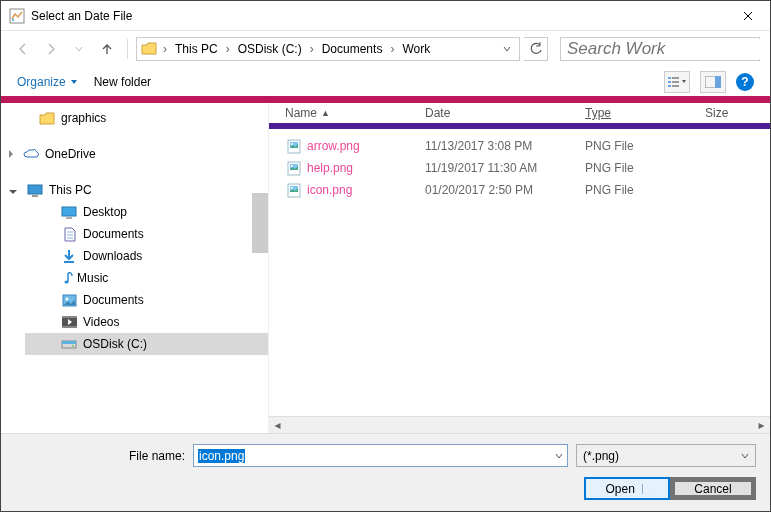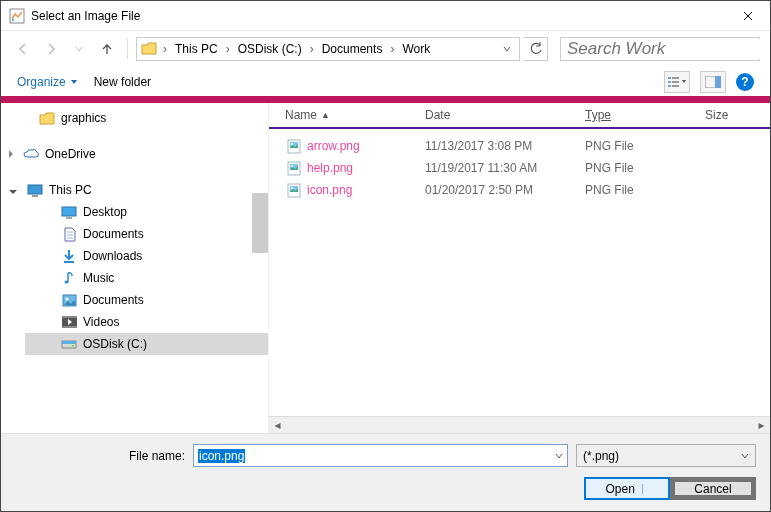--- a/index.html
+++ b/index.html
@@ -41,21 +41,21 @@
 .tree ul { list-style: none; padding-left: 18px; }
 .tree > ul { padding-left: 20px; padding-top: 4px; }
 .tree li { padding: 3px 0; display: flex; align-items: center; gap: 6px; cursor: pointer; }
 .tree li.hasChildren::before { content: ""; width: 0; height: 0; border-left: 4px solid #888; border-top: 4px solid transparent; border-bottom: 4px solid transparent; margin-left: -12px; margin-right: 4px; }
 .tree li.expanded::before { border: none; border-top: 4px solid #555; border-left: 4px solid transparent; border-right: 4px solid transparent; margin-top: 3px; }
 .tree .icon-sm { width: 16px; height: 16px; display: inline-flex; align-items: center; justify-content: center; }
 .tree .children { padding-left: 24px; }
 .tree .node-label { white-space: nowrap; }
 
 .filepane { flex: 1; display: flex; flex-direction: column; position: relative; }
-.colheaders { height: 26px; display: flex; align-items: center; border-bottom: 2px solid #4c1d95; padding-left: 16px; }
+.colheaders { height: 26px; display: flex; align-items: center; border-bottom: 6px solid #4c1d95; padding-left: 16px; }
 .colheaders div { color: #555; font-size: 12px; cursor: pointer; display: flex; align-items: center; gap: 4px; }
 .col-name { width: 140px; }
 .col-date { width: 160px; }
 .col-type { width: 120px; text-decoration: underline; }
 .col-size { width: 50px; }
 .colheaders .sort { font-size: 9px; color: #555; }
 .filelist { padding: 6px 0 0 16px; }
 .filerow { height: 22px; display: flex; align-items: center; cursor: pointer; }
 .filerow .fico { width: 18px; height: 16px; display: inline-flex; align-items: center; justify-content: center; margin-right: 4px; }
 .filerow .fname { width: 118px; color: #ec4899; }
@@ -85,21 +85,21 @@
 <body>
 
 <div class="titlebar">
   <span class="icon">
     <svg width="16" height="16" viewBox="0 0 16 16">
         <rect x="1" y="1" width="14" height="14" fill="#fff" stroke="#888"></rect>
         <path d="M3 11 L6 6 L9 9 L13 4" stroke="#d95" fill="none" stroke-width="1.5"></path>
         <circle cx="4" cy="12" r="1" fill="#39c"></circle>
       </svg>
   </span>
-  <span class="title">Select an Image File</span>
+  <span class="title">Select an Date File</span>
   <div class="close">
     <svg width="10" height="10" viewBox="0 0 10 10">
         <path d="M1 1 L9 9 M9 1 L1 9" stroke="#000" stroke-width="1"></path>
       </svg>
   </div>
 </div>
 
 <div class="navbar">
   <div class="nav-btn">
       <svg width="16" height="16" viewBox="0 0 16 16">
@@ -247,21 +247,21 @@
         </div>
         <div style="padding: 3px 4px 3px 36px; display: flex; align-items: center; gap: 6px; cursor: pointer;">
           <span class="icon-sm">
             <svg width="14" height="15" viewBox="0 0 14 15">
               <path d="M7 1 L7 9 M3 6 L7 10 L11 6" stroke="#2b8ad6" fill="none" stroke-width="2"></path>
               <path d="M2 13 L12 13" stroke="#2b8ad6" stroke-width="2"></path>
             </svg>
           </span>
           <span class="node-label">Downloads</span>
         </div>
-        <div style="padding: 3px 4px 3px 36px; display: flex; align-items: center; gap: 6px; cursor: pointer;">
+        <div style="padding: 3px 4px 3px 36px; display: flex; align-items: center; cursor: pointer;">
           <span class="icon-sm">
             <svg width="13" height="15" viewBox="0 0 13 15">
               <path d="M5 2 L5 11" stroke="#2b8ad6" stroke-width="1.5"></path>
               <ellipse cx="3.5" cy="11" rx="2" ry="1.5" fill="#2b8ad6"></ellipse>
               <path d="M5 2 Q9 1 9 5" stroke="#2b8ad6" fill="none" stroke-width="1.5"></path>
             </svg>
           </span>
           <span class="node-label">Music</span>
         </div>
         <div style="padding: 3px 4px 3px 36px; display: flex; align-items: center; gap: 6px; cursor: pointer;">

